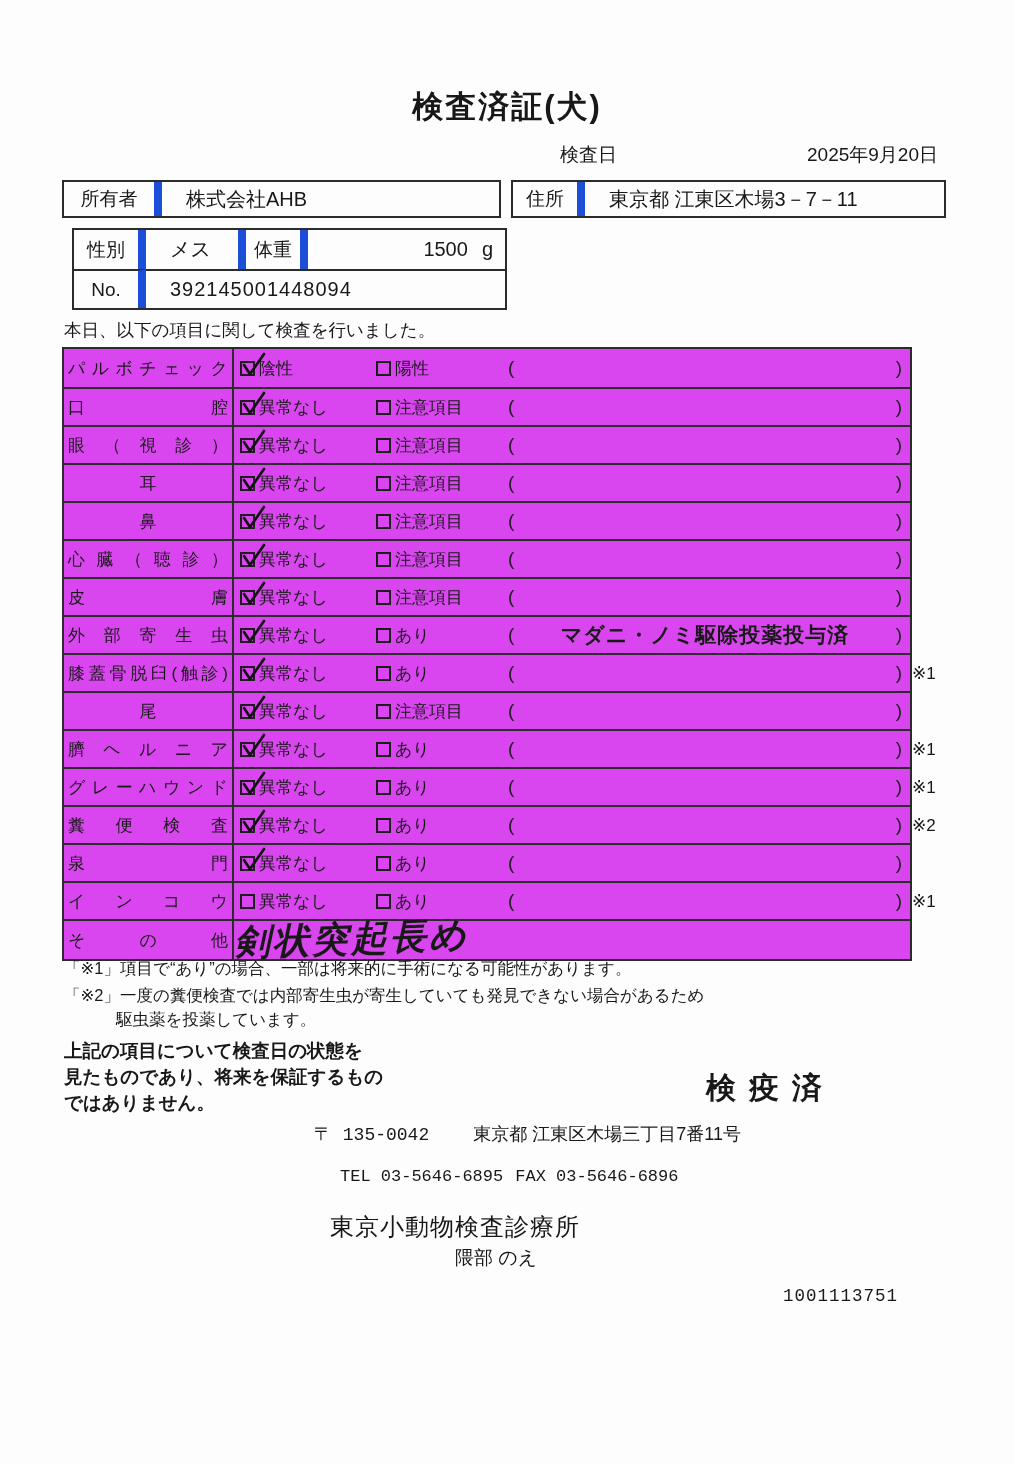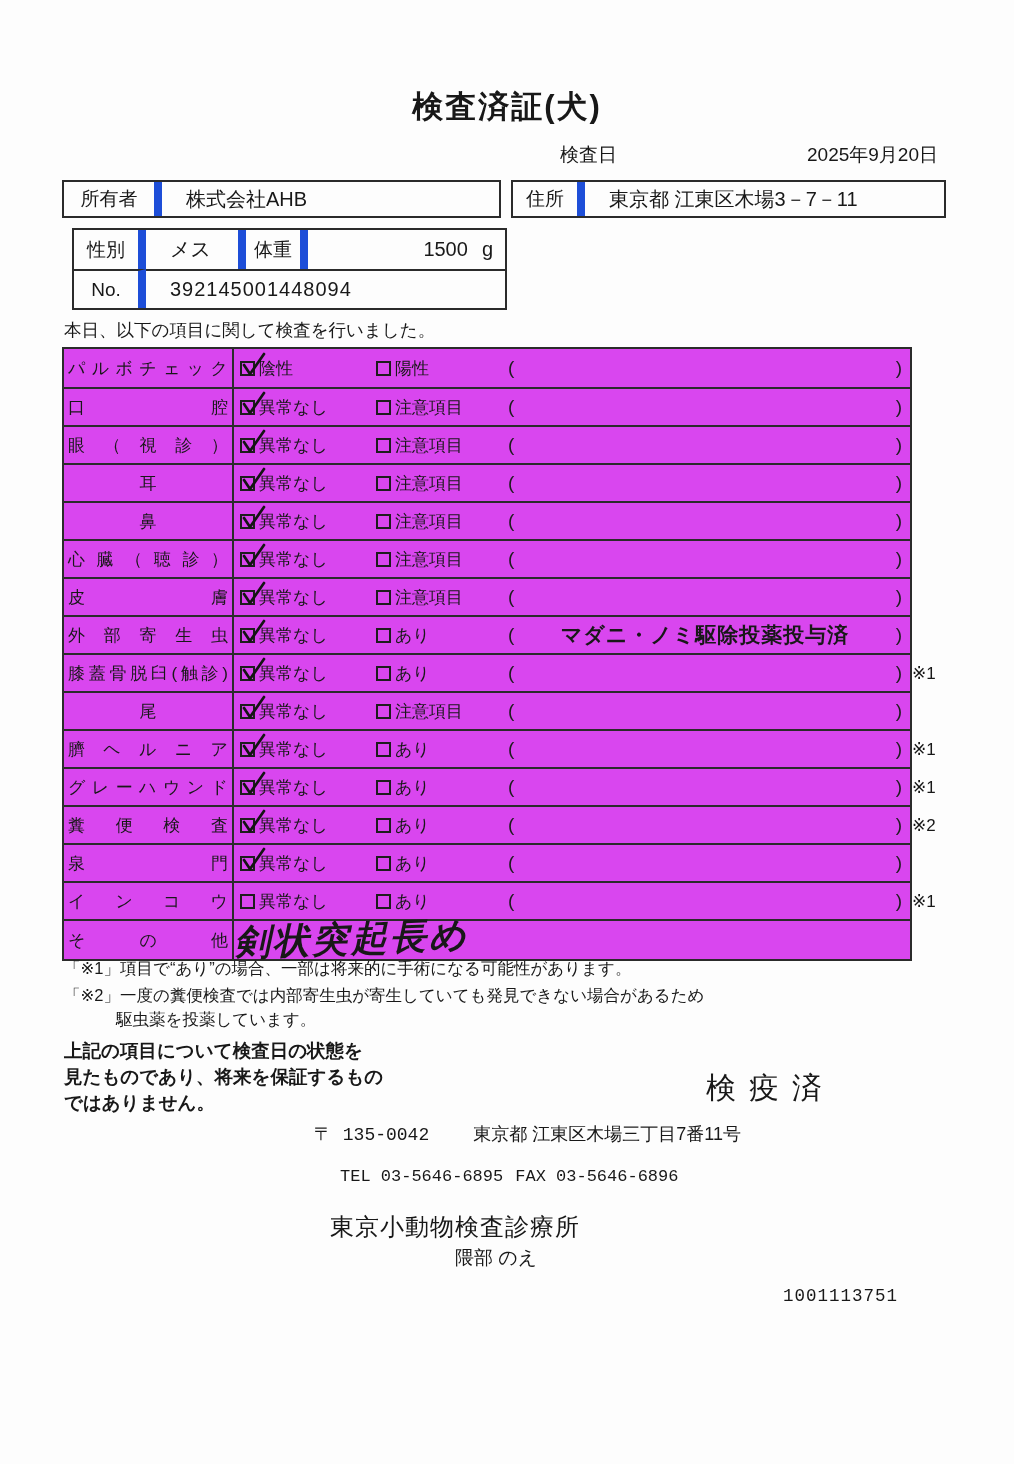--- a/index.html
+++ b/index.html
@@ -102,21 +102,21 @@
   .fn { position:absolute; left:64px; font-size:16.5px; font-weight:500;text-align:center; }
   .fn1  { top:958px; }
   .fn2a { top:985px; }
   .fn2b { top:1009px; left:116px; }
   .disclaimer {
     position:absolute; top:1038px; left:64px;
     font-size:18.5px; font-weight:700; line-height:26px;
   }
   .stamp {
     position:absolute; top:1068px; left:706px;
-    font-size:30px; font-weight:400; letter-spacing:13px; white-space:nowrap;
+    font-size:30px; font-weight:700; letter-spacing:13px; white-space:nowrap;
   }
 
   
   .postal-line { position:absolute; top:1122px; left:314px; display:flex; gap:44px; align-items:baseline; }
   .postal-code { font-family:"Liberation Mono","DejaVu Sans Mono",monospace; font-size:18px; }
   .postal-addr { font-size:18px; }
   .tel-line {
     position:absolute; top:1167px; left:340px; display:flex; gap:12px;
     font-family:"Liberation Mono","DejaVu Sans Mono",monospace; font-size:17px;
   }

